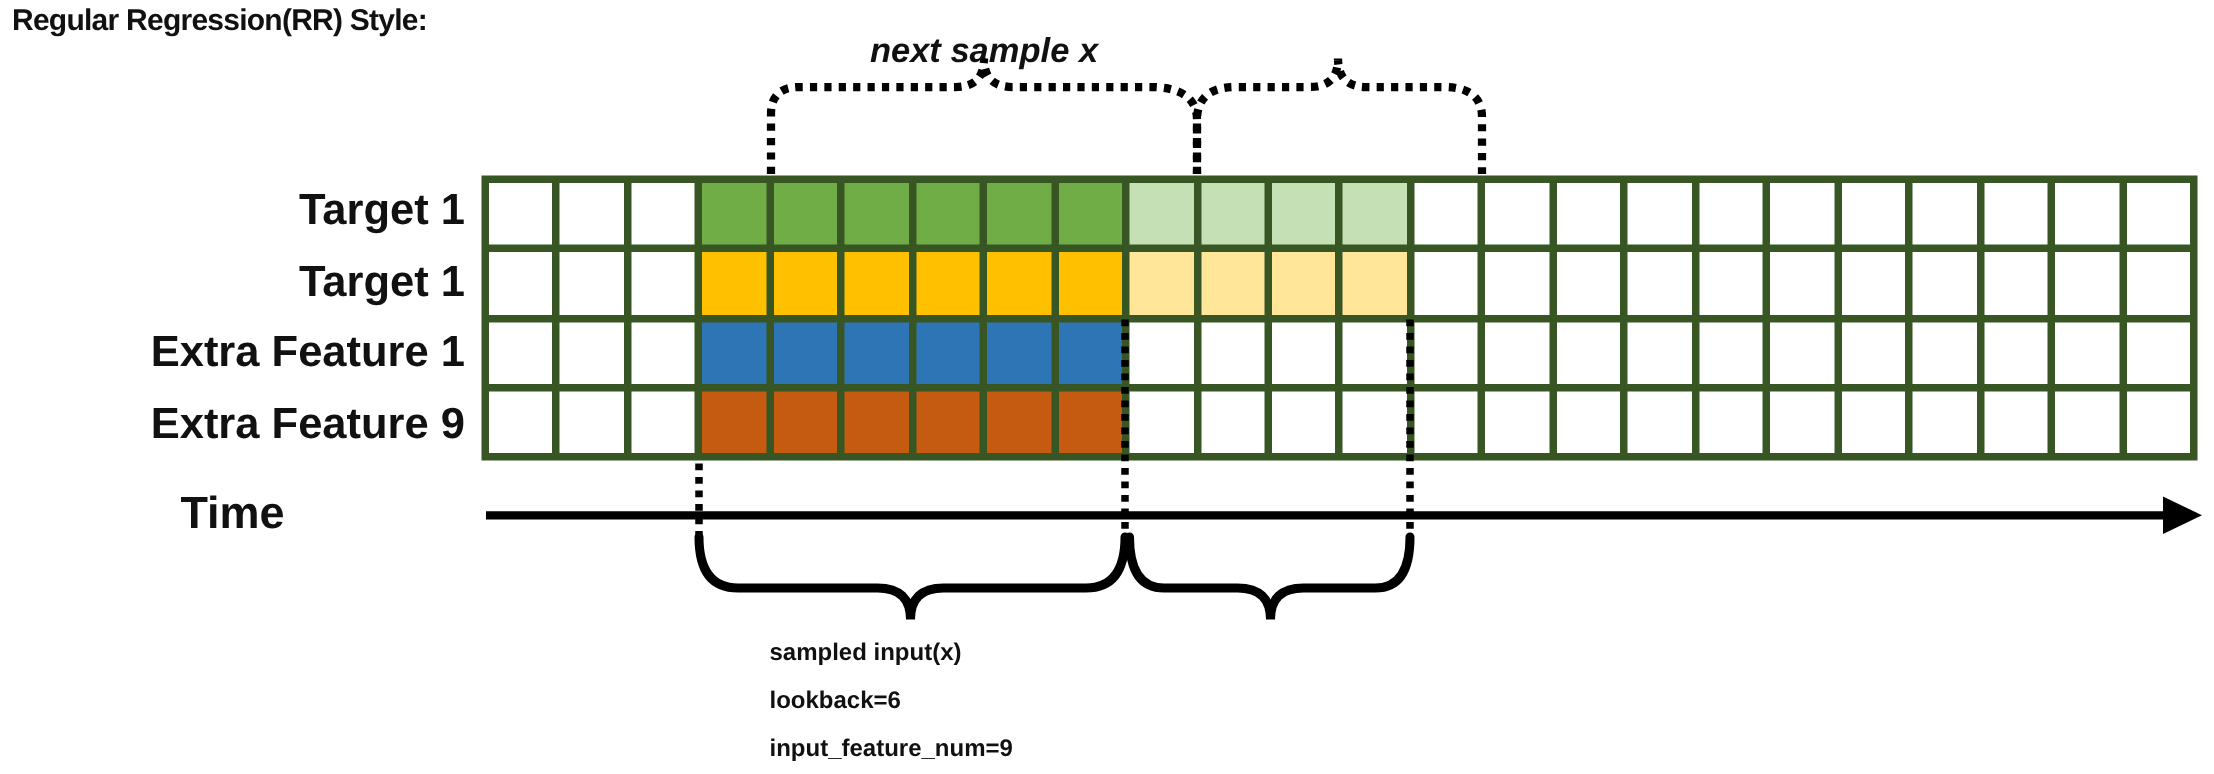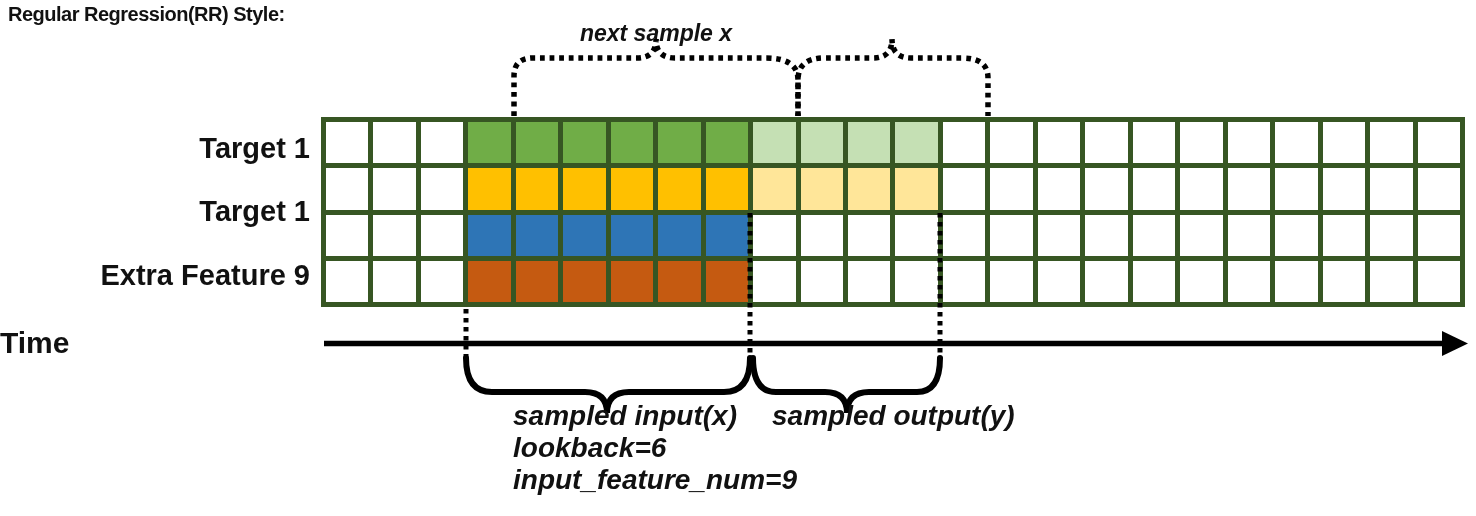--- a/index.html
+++ b/index.html
@@ -25,42 +25,43 @@
     flex:1;display:flex;align-items:center;justify-content:flex-end;
     font-size:29px;font-weight:bold;white-space:nowrap;line-height:1;
   }
   .grid{
     position:absolute;left:321px;top:117px;width:1144px;height:190px;
     display:grid;grid-template-columns:repeat(24,1fr);grid-template-rows:repeat(4,1fr);
     gap:5px;padding:5px;box-sizing:border-box;
   }
   .cell{width:100%;height:100%;}
   .time-label{
-    position:absolute;left:0;top:326px;width:310px;text-align:left;
+    position:absolute;left:0;top:326px;width:310px;text-align:center;
     font-size:30px;font-weight:bold;line-height:1.1;
   }
   .overlay{position:absolute;left:0;top:0;pointer-events:none;}
   .caption{
-    position:absolute;top:400px;font-size:28px;font-weight:600;line-height:32px;white-space:nowrap;font-style:italic;
+    position:absolute;top:420px;font-size:16px;font-weight:600;line-height:32px;white-space:nowrap;
   }
   .caption-input{left:513px;}
   .caption-output{left:772px;}
 </style>
 </head>
 <body>
 
 <div class="canvas">
 
   <div class="title">Regular Regression(RR) Style:</div>
 
   <div class="label-italic next-x">next sample x</div>
 
   <div class="row-labels" id="row-labels">
       <div class="row-label">Target 1</div>
       <div class="row-label">Target 1</div>
+      <div class="row-label">Extra Feature 1</div>
       <div class="row-label">Extra Feature 9</div>
     </div>
 
   <div class="grid" id="grid" style="background: rgb(55, 86, 35);">
       <div class="cell" style="background: rgb(255, 255, 255);"></div>
       <div class="cell" style="background: rgb(255, 255, 255);"></div>
       <div class="cell" style="background: rgb(255, 255, 255);"></div>
       <div class="cell" style="background: rgb(112, 173, 71);"></div>
       <div class="cell" style="background: rgb(112, 173, 71);"></div>
       <div class="cell" style="background: rgb(112, 173, 71);"></div>
@@ -176,16 +177,15 @@
     <path d="M 753 358 Q 753 392 776 392 L 825 392 Q 847 392 847 413 Q 847 392 869 392 L 917 392 Q 940 392 940 358" fill="none" stroke="#000000" stroke-width="6" stroke-linecap="round"></path>
   </svg>
 
   <div class="caption caption-input">
     <div>sampled input(x)</div>
     <div>lookback=6</div>
     <div>input_feature_num=9</div>
   </div>
 
   <div class="caption caption-output">
-    <div>sampled output(y)</div>
   </div>
 
 </div>
 
 </body></html>

